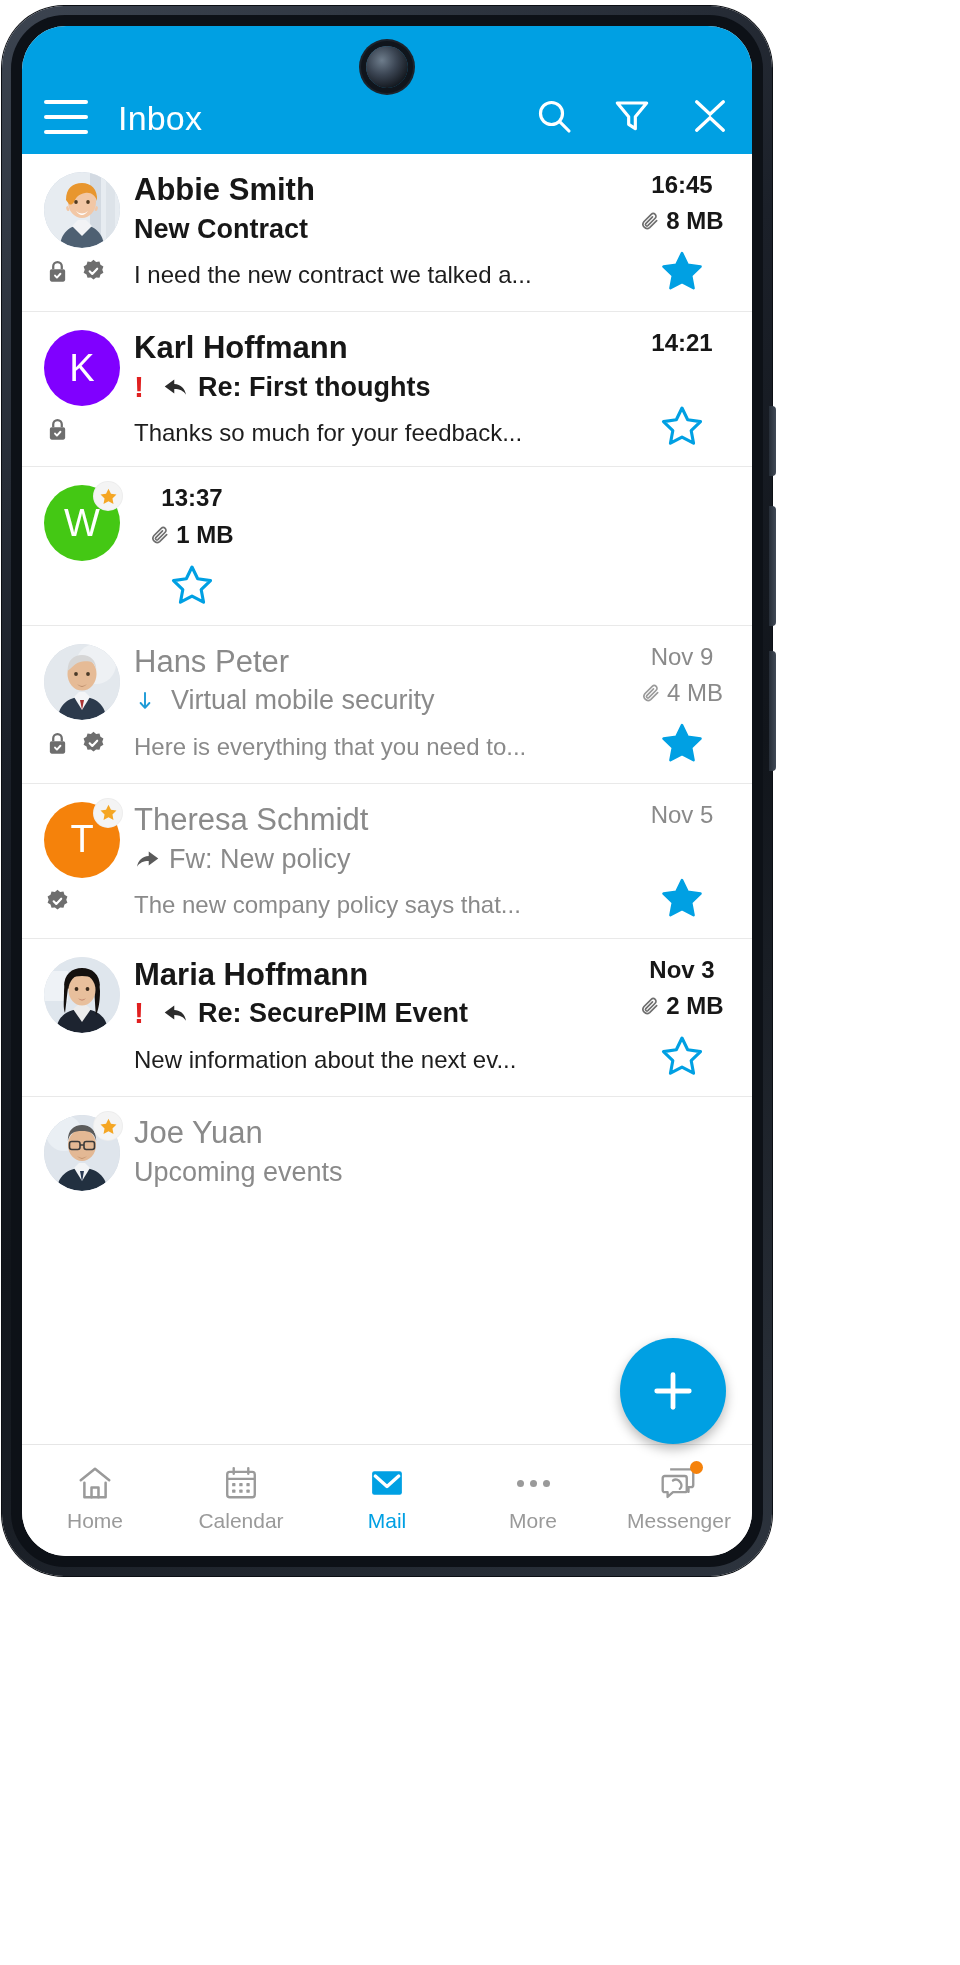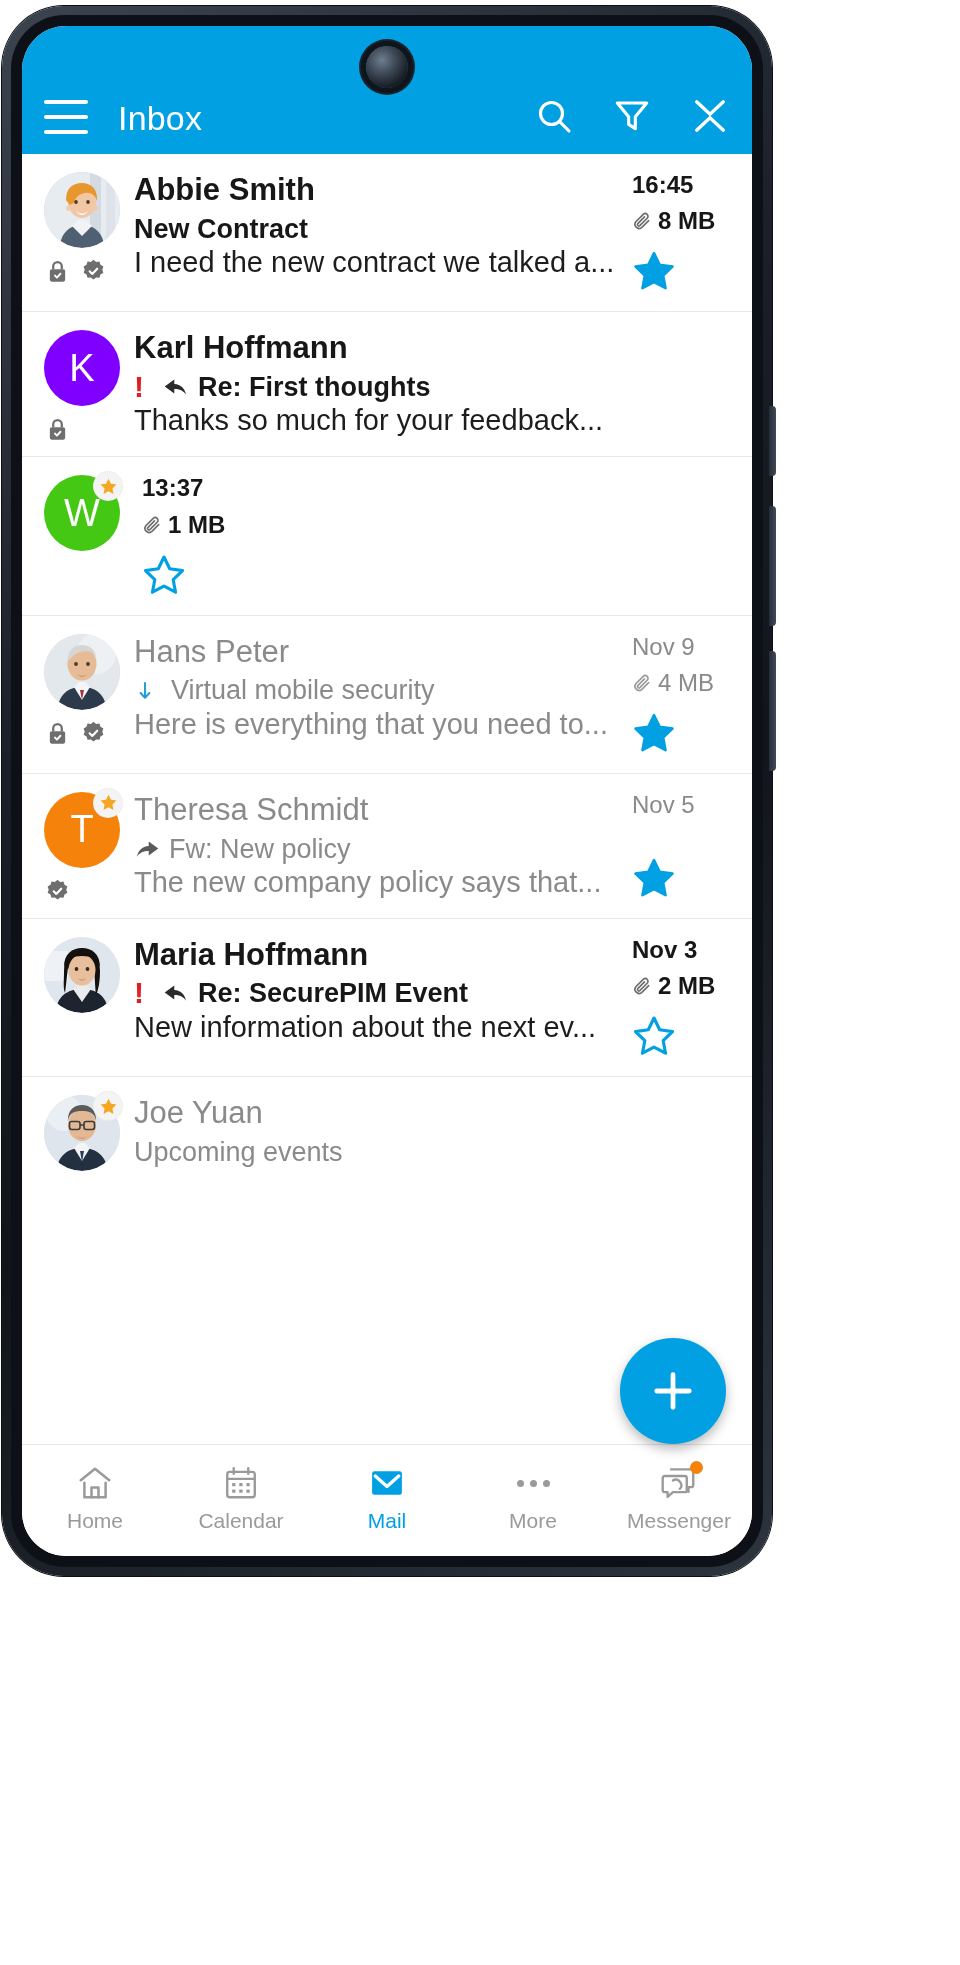--- a/index.html
+++ b/index.html
@@ -119,28 +119,28 @@
     margin-top: 4px; font-size: 27px; line-height: 1.2;
     white-space: nowrap; overflow: hidden;
   }
   .subject-line.unread { font-weight: 700; color: #171717; }
   .subject-line.read   { font-weight: 400; color: #8a8a8a; }
   .prio-high { color: #e02020; font-weight: 700; font-size: 30px; line-height: 1; margin-right: 10px; }
   .ico-inline { width: 26px; height: 26px; flex: 0 0 26px; display:block; }
   .ico-inline.lowprio { width: 22px; height: 26px; flex-basis: 22px; margin-right: 6px; }
 
   .preview {
-    margin-top: 0; font-size: 29px; line-height: 1.2;
+    margin-top: 16px; font-size: 24px; line-height: 1.2;
     white-space: nowrap; overflow: hidden; text-overflow: clip;
   }
   .preview.unread { color: #1d1d1d; }
   .preview.read   { color: #8a8a8a; }
 
   .mail-meta {
-    flex: 0 0 auto; display: flex; flex-direction: column; align-items: flex-start;
+    flex: 0 0 auto; display: flex; flex-direction: column; align-items: center;
     padding-left: 12px; min-width: 112px;
   }
   .time { font-size: 24px; line-height: 1.1; white-space: nowrap; }
   .time.unread { font-weight: 700; color: #171717; }
   .time.read   { font-weight: 400; color: #8a8a8a; }
   .attach-row { display: flex; align-items: center; gap: 6px; margin-top: 9px; }
   .attach-row svg { width: 20px; height: 20px; display:block; }
   .attach-size { font-size: 24px; white-space: nowrap; }
   .attach-size.unread { font-weight: 700; color: #171717; }
   .attach-size.read   { font-weight: 400; color: #8a8a8a; }
@@ -314,20 +314,28 @@
               <div class="subject-line unread">
                 <span class="prio-high">!</span>
                 <span class="ico-inline">
                   <svg viewBox="0 0 24 24" fill="#2b2b2b">
                     <path d="M10.4 5.1v4.1c6.2.4 9.8 4 10.8 9.9-2.4-3.6-5.9-5.2-10.8-5.2v4.2L1.6 11.6z"></path>
                   </svg>
                 </span>
                 <span>Re: First thoughts</span>
               </div>
               <div class="preview unread">Thanks so much for your feedback...</div>
+            </div>
+            <div class="mail-meta">
+              <div class="time unread">14:21</div>
+              <div class="flag-star">
+                <svg viewBox="0 0 24 24" fill="none" stroke="#00A0E3" stroke-width="1.7" stroke-linejoin="round">
+                  <path d="M12 2.2l3.1 6.4 7 1-5.1 4.9 1.3 6.9-6.3-3.3-6.3 3.3 1.3-6.9L1.9 9.6l7-1z"></path>
+                </svg>
+              </div>
             </div>
           </div>
 
           <div class="mail-row">
             <div class="avatar-wrap">
               <div class="avatar" style="background:#44C814">
                 <span>W</span>
               </div>
               <div class="vip-badge">
                 <svg viewBox="0 0 24 24" fill="#F5A623">

